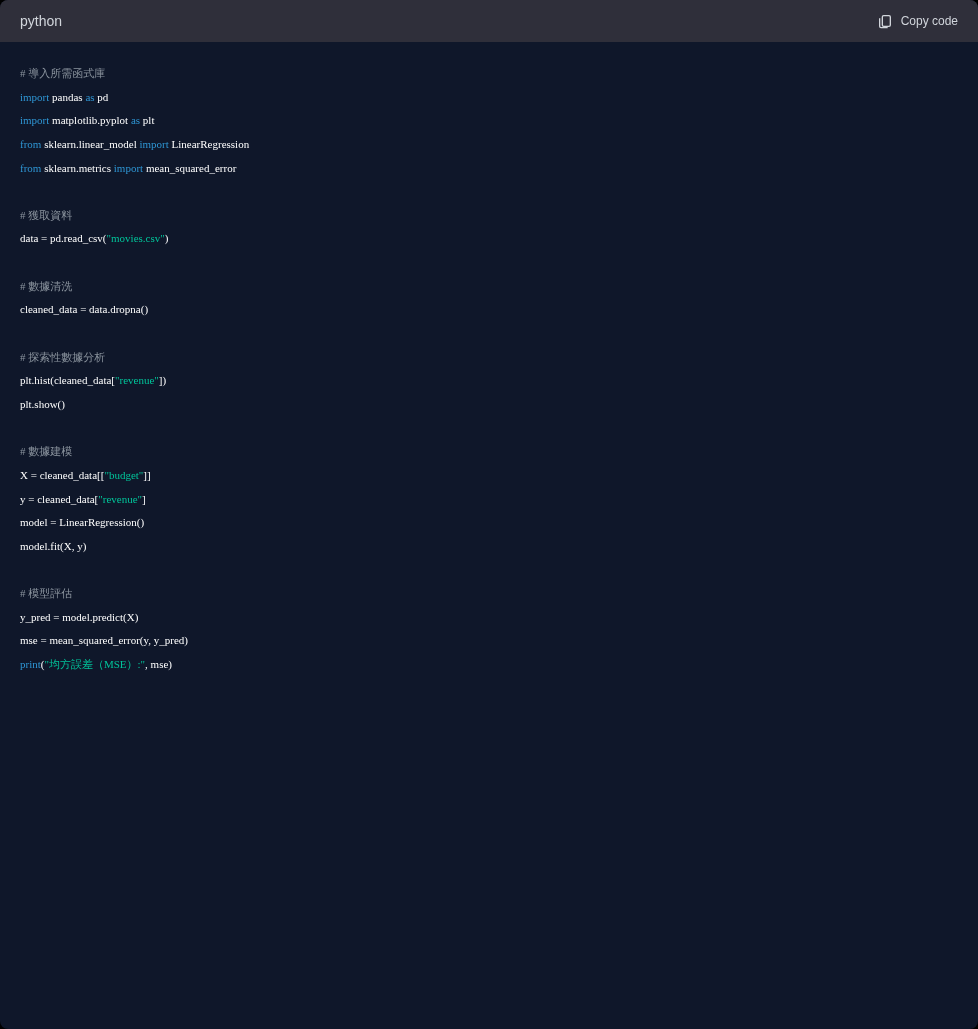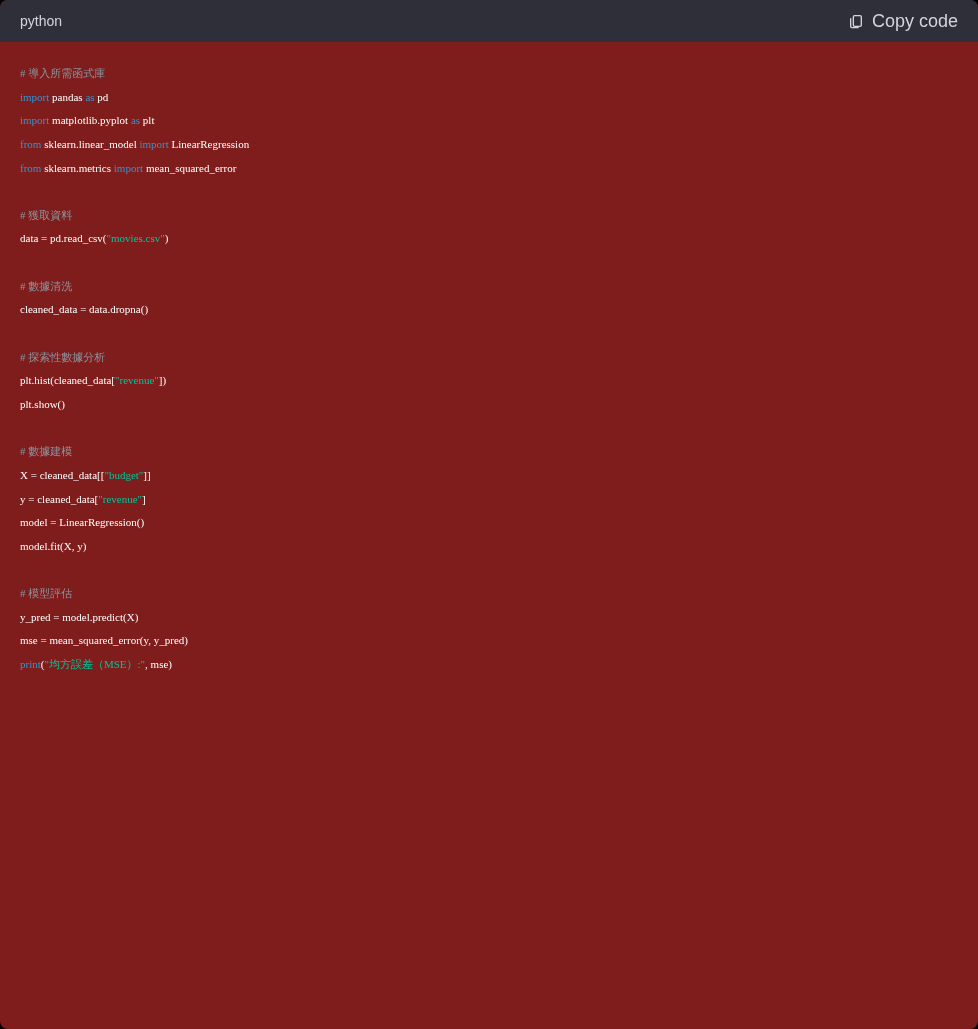--- a/index.html
+++ b/index.html
@@ -10,42 +10,42 @@
     body {
       background: #000;
       font-family: -apple-system, BlinkMacSystemFont, "Segoe UI", sans-serif;
       width: 978px;
       height: 1029px;
       overflow: hidden;
     }
     .code-block {
       width: 100%;
       height: 100%;
-      background: #7f1d1d;
+      background: #0f172a;
       border-radius: 8px;
       overflow: hidden;
     }
     .code-header {
       background: #2f2f3a;
       display: flex;
       justify-content: space-between;
       align-items: center;
       padding: 10px 20px;
       height: 42px;
     }
     .lang-label {
       color: #d1d5db;
       font-size: 14px;
     }
     .copy-button {
       display: flex;
       align-items: center;
       gap: 8px;
       color: #d1d5db;
-      font-size: 18px;
+      font-size: 12px;
       cursor: pointer;
       background: none;
       border: none;
     }
     .copy-icon {
       width: 16px;
       height: 16px;
     }
     .code-content {
       padding: 20px;

